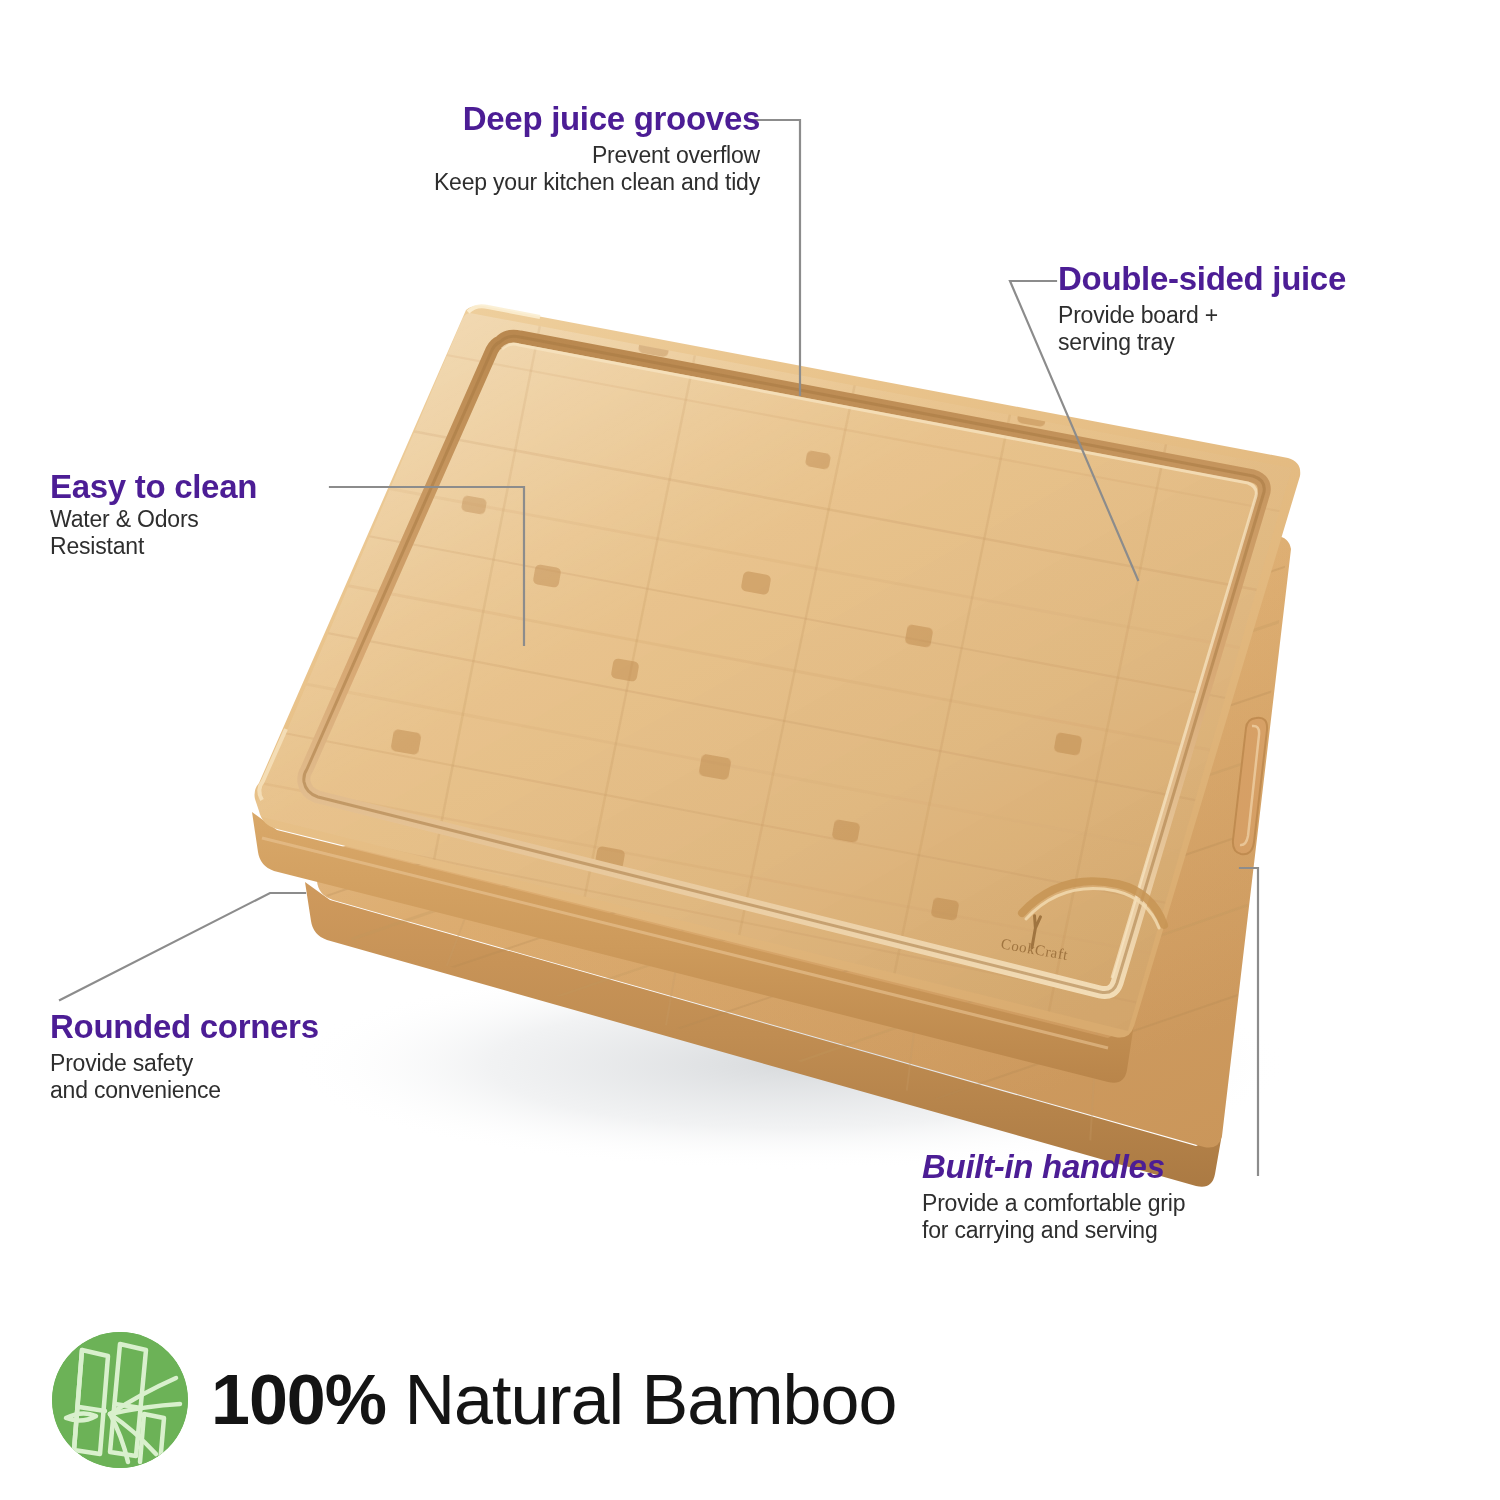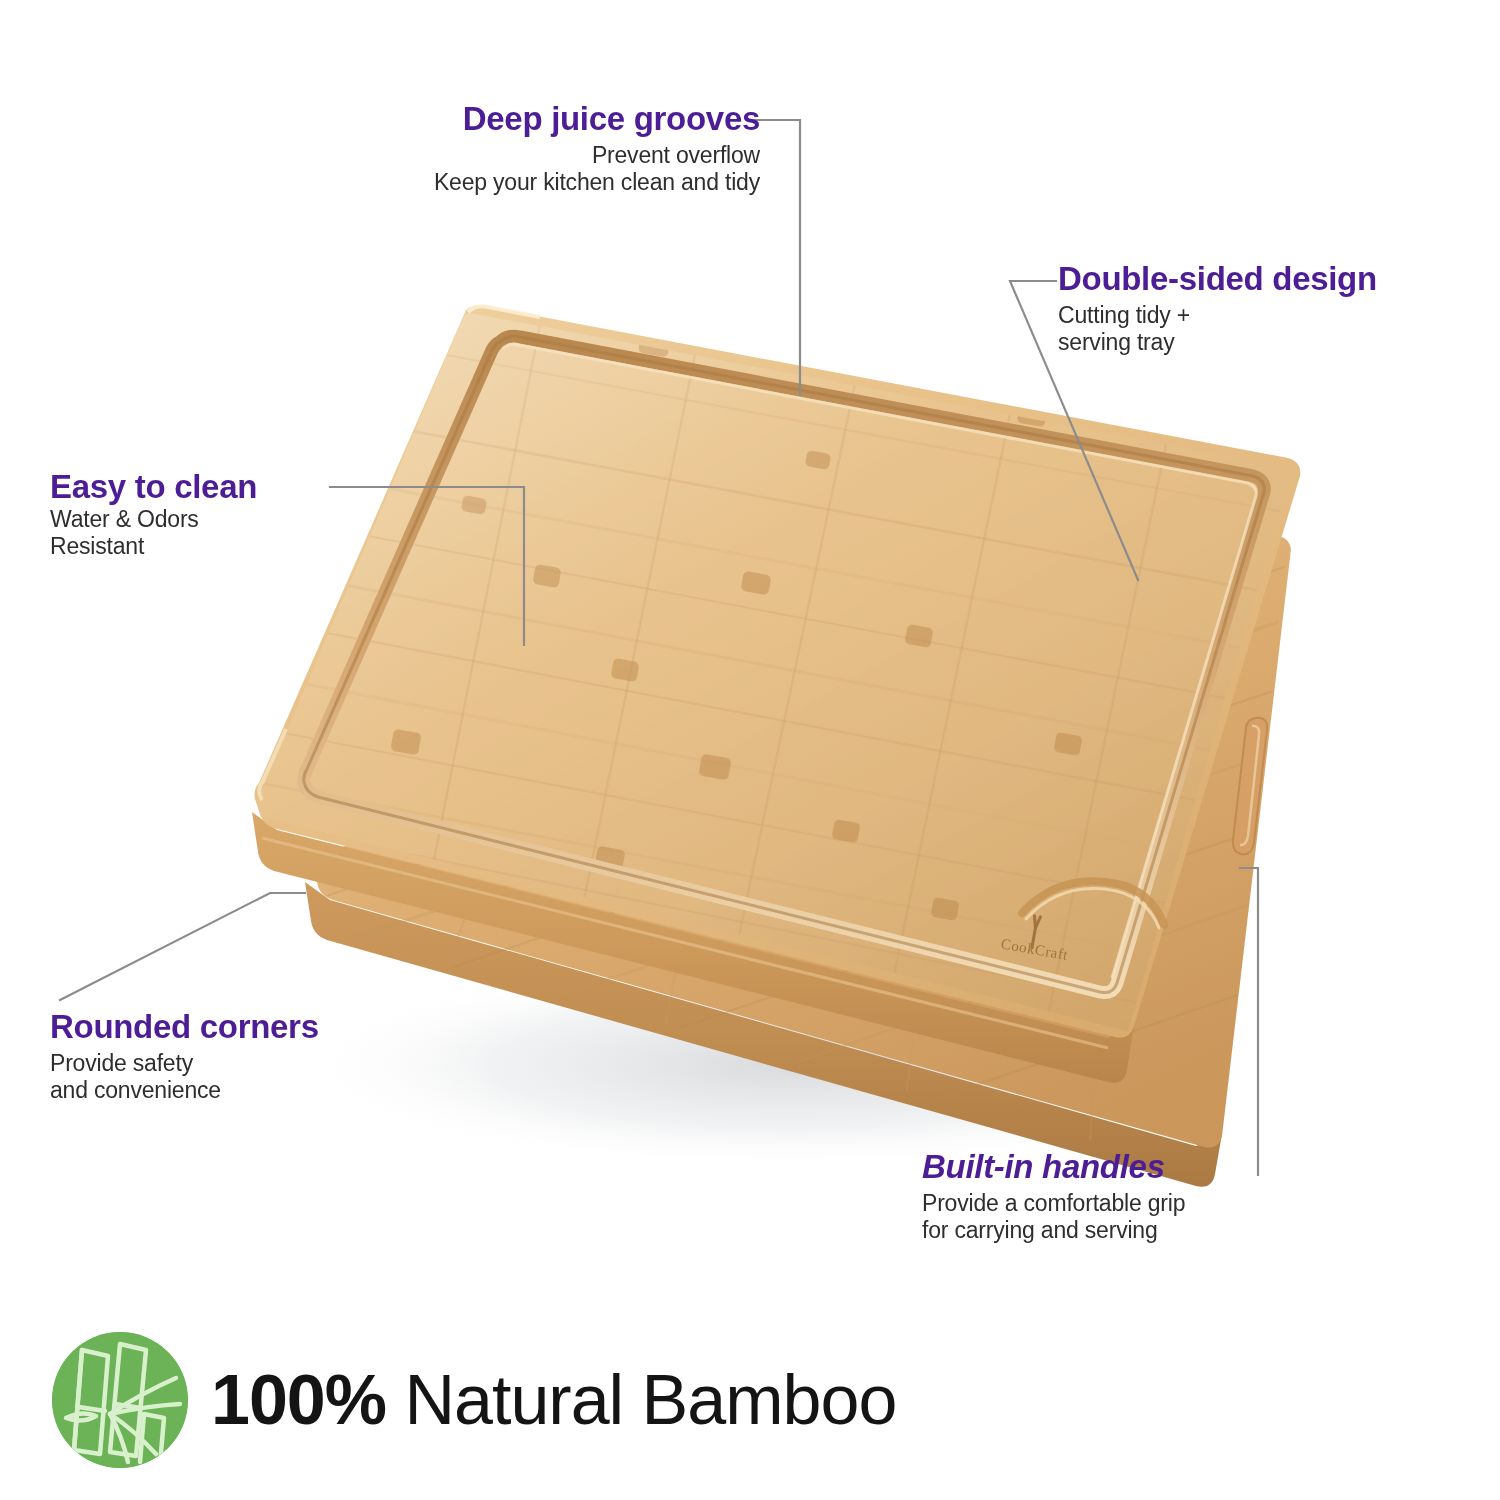--- a/index.html
+++ b/index.html
@@ -209,22 +209,22 @@
     </g>
   </svg>
 
   <div class="callout" id="c-grooves">
     <span class="hd">Deep juice grooves</span>
     <span class="bd">Prevent overflow</span>
     <span class="bd">Keep your kitchen clean and tidy</span>
   </div>
 
   <div class="callout" id="c-double">
-    <span class="hd">Double-sided design</span>
-    <span class="bd">Cutting tidy +</span>
+    <span class="hd">Double-sided juice</span>
+    <span class="bd">Provide board +</span>
     <span class="bd">serving tray</span>
   </div>
 
   <div class="callout" id="c-easy">
     <span class="hd">Easy to clean</span>
     <span class="bd">Water &amp; Odors</span>
     <span class="bd">Resistant</span>
   </div>
 
   <div class="callout" id="c-rounded">

